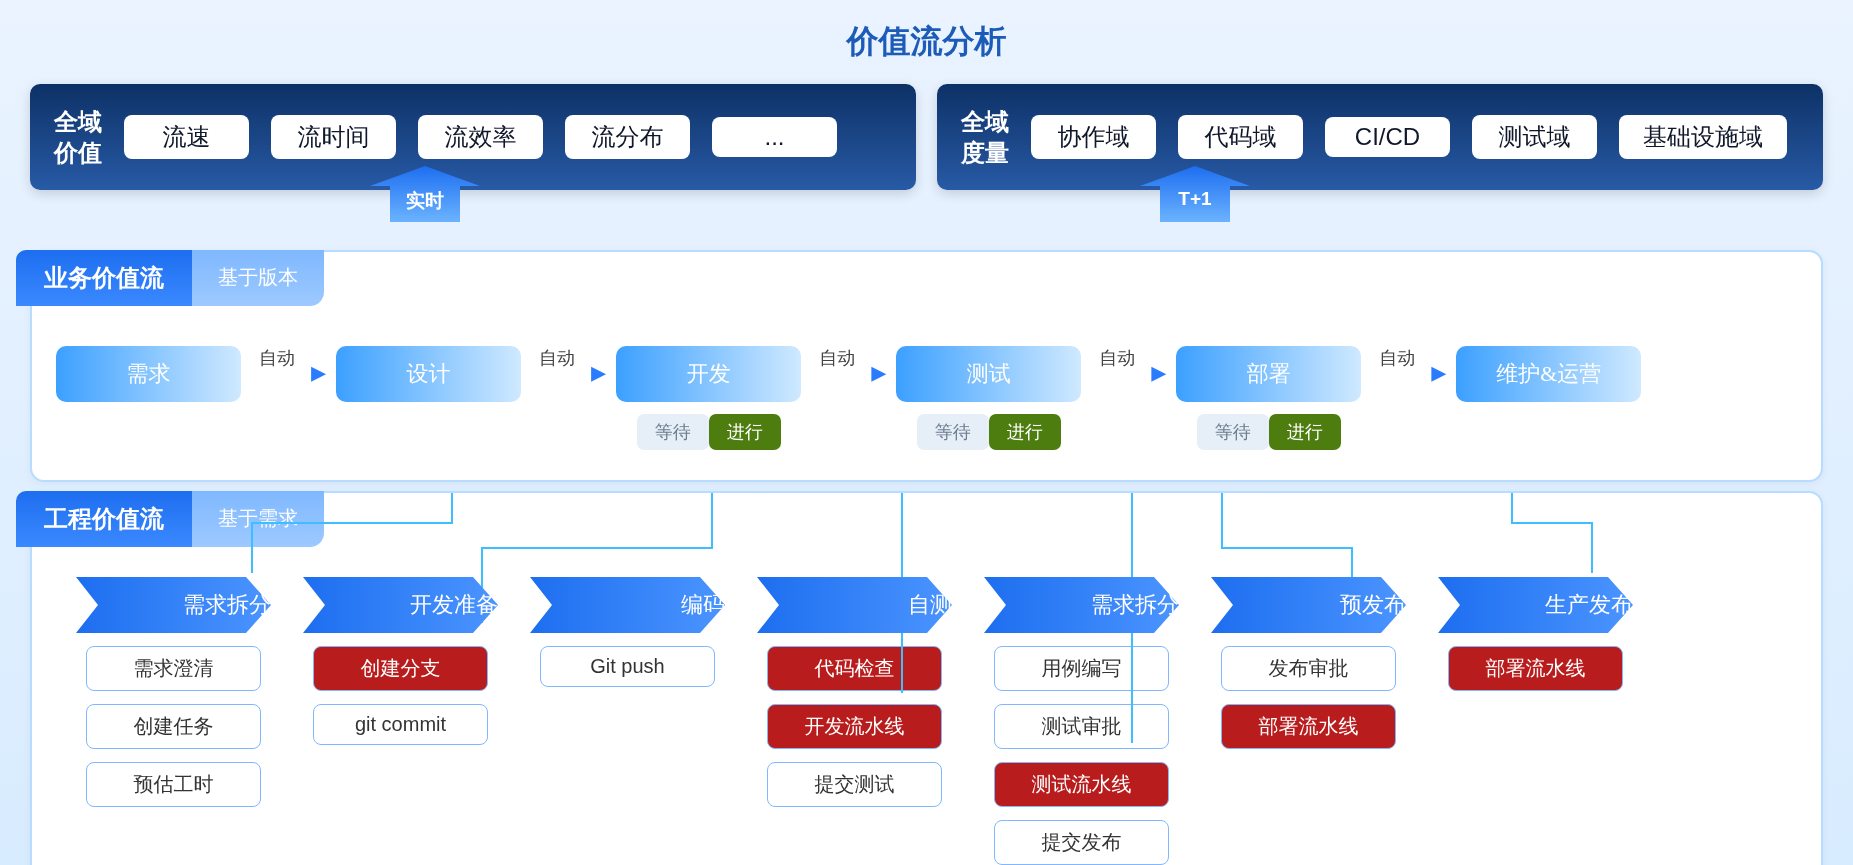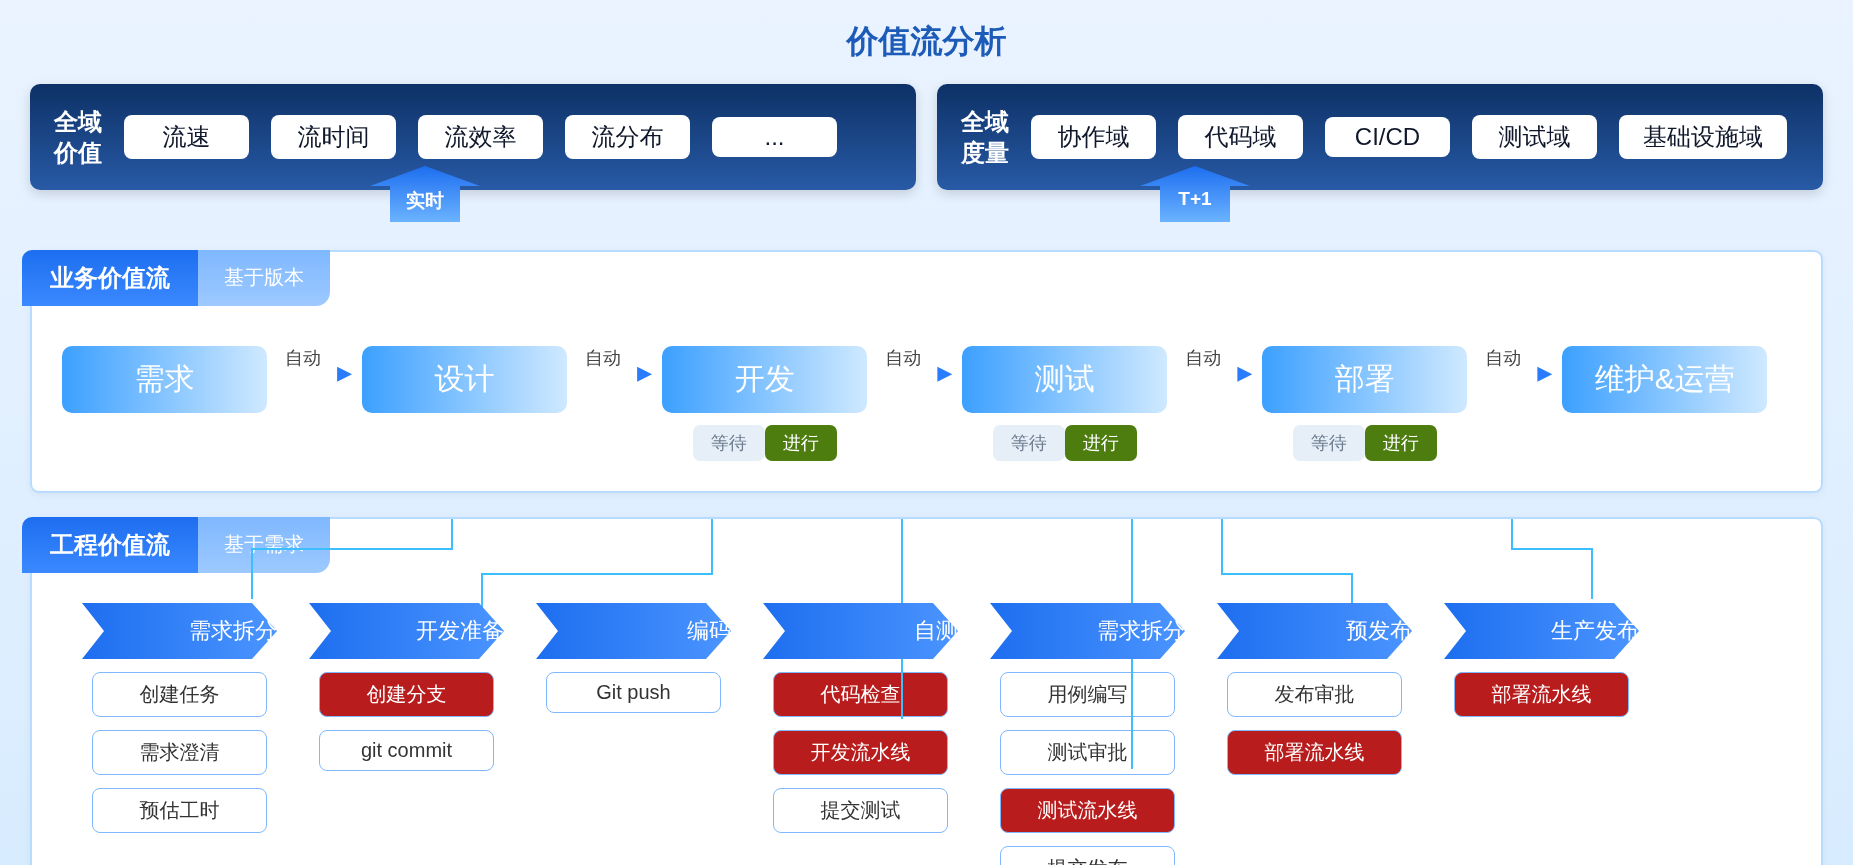--- a/index.html
+++ b/index.html
@@ -11,28 +11,28 @@
 .top-panel { background: linear-gradient(180deg, #0d3166 0%, #285aa6 100%); border-radius: 10px; padding: 22px 24px; display: flex; align-items: center; gap: 22px; flex: 1; box-shadow: 0 4px 12px rgba(0,0,0,0.15); }
 .top-panel-label { color: #fff; font-size: 24px; font-weight: bold; line-height: 1.3; white-space: pre-line; text-align: center; }
 .top-chip { background: #fff; border-radius: 8px; padding: 6px 24px; font-size: 24px; color: #0f172a; min-width: 125px; text-align: center; flex-shrink: 0; }
 
 .arrow-up-badge { position: absolute; width: 110px; }
 .arrow-up-badge svg { display: block; }
 .arrow-up-badge .label { position: absolute; top: 22px; left: 0; right: 0; text-align: center; color: #fff; font-size: 19px; font-weight: bold; }
 .arrow1 { left: 370px; top: 166px; }
 .arrow2 { left: 1140px; top: 166px; }
 
-.stream-panel { background: #fff; border: 2px solid #b8dcff; border-radius: 9px; margin-bottom: 24px; position: relative; padding: 0 30px 30px 20px; box-shadow: 0 2px 8px rgba(0,0,0,0.05); }
+.stream-panel { background: #fff; border: 2px solid #b8dcff; border-radius: 14px; margin-bottom: 9px; position: relative; padding: 0 30px 30px 14px; box-shadow: 0 2px 8px rgba(0,0,0,0.05); }
 .stream-header { display: flex; align-items: stretch; margin-left: -30px; margin-top: -2px; }
 .stream-title { background: linear-gradient(180deg, #1d6ef0 0%, #3b89ff 100%); color: #fff; font-size: 24px; font-weight: bold; padding: 12px 28px; border-radius: 10px 0 0 0; }
 .stream-sub { background: linear-gradient(180deg, #7fb8ff 0%, #9dc9ff 100%); color: #fff; font-size: 20px; padding: 14px 26px 12px 26px; border-radius: 0 0 14px 0; }
 
 .biz-stages { display: flex; align-items: flex-start; gap: 12px; margin-top: 40px; padding: 0 10px; }
 .stage-col { display: flex; flex-direction: column; align-items: center; }
-.stage-pill { background: linear-gradient(90deg, #3ca0ff 0%, #cfe9ff 100%); color: #fff; font-size: 30px; font-weight: 500; padding: 13px 0; border-radius: 10px; width: 205px; text-align: center; }
+.stage-pill { background: linear-gradient(90deg, #3ca0ff 0%, #cfe9ff 100%); color: #fff; font-size: 22px; font-weight: 500; padding: 13px 0; border-radius: 10px; width: 185px; text-align: center; font-family: Liberation Serif, serif; }
 .auto-label { font-size: 18px; color: #444; margin: 0 6px; align-self: flex-start; padding-top: 0; }
 .stage-arrow { color: #2a7cff; font-size: 30px; padding-top: 8px; margin: 0 -2px; }
 .sub-row { display: flex; gap: 0; margin-top: 12px; }
 .sub-pill { border-radius: 7px; padding: 6px 18px; font-size: 18px; }
 .sub-wait { background: #e6eef7; color: #6b7c8f; }
 .sub-go { background: #4d7c0f; color: #fff; }
 
 .eng-grid { display: flex; gap: 32px; margin-top: 30px; align-items: flex-start; padding: 0 10px 0 30px; }
 .eng-col { display: flex; flex-direction: column; align-items: center; gap: 13px; width: 195px; }
 .chevron-box { position: relative; width: 195px; height: 56px; display: flex; align-items: center; justify-content: flex-end; }
@@ -171,22 +171,22 @@
             <defs>
               <linearGradient id="cg" x1="0" y1="0" x2="1" y2="0">
                 <stop offset="0" stop-color="#1d6ef0"></stop>
                 <stop offset="1" stop-color="#4b95ff"></stop>
               </linearGradient>
             </defs>
             <path d="M0 0 L170 0 L195 28 L170 56 L0 56 L22 28 Z" fill="url(#cg)"></path>
           </svg>
           <div class="chevron-label">需求拆分</div>
         </div>
+        <div class="task-pill task-white">需求澄清</div>
         <div class="task-pill task-white">创建任务</div>
-        <div class="task-pill task-white">需求澄清</div>
         <div class="task-pill task-white">预估工时</div>
       </div>
       <div class="eng-col">
         <div class="chevron-box">
           <svg width="195" height="56" viewBox="0 0 195 56">
             <defs>
               <linearGradient id="cg" x1="0" y1="0" x2="1" y2="0">
                 <stop offset="0" stop-color="#1d6ef0"></stop>
                 <stop offset="1" stop-color="#4b95ff"></stop>
               </linearGradient>

